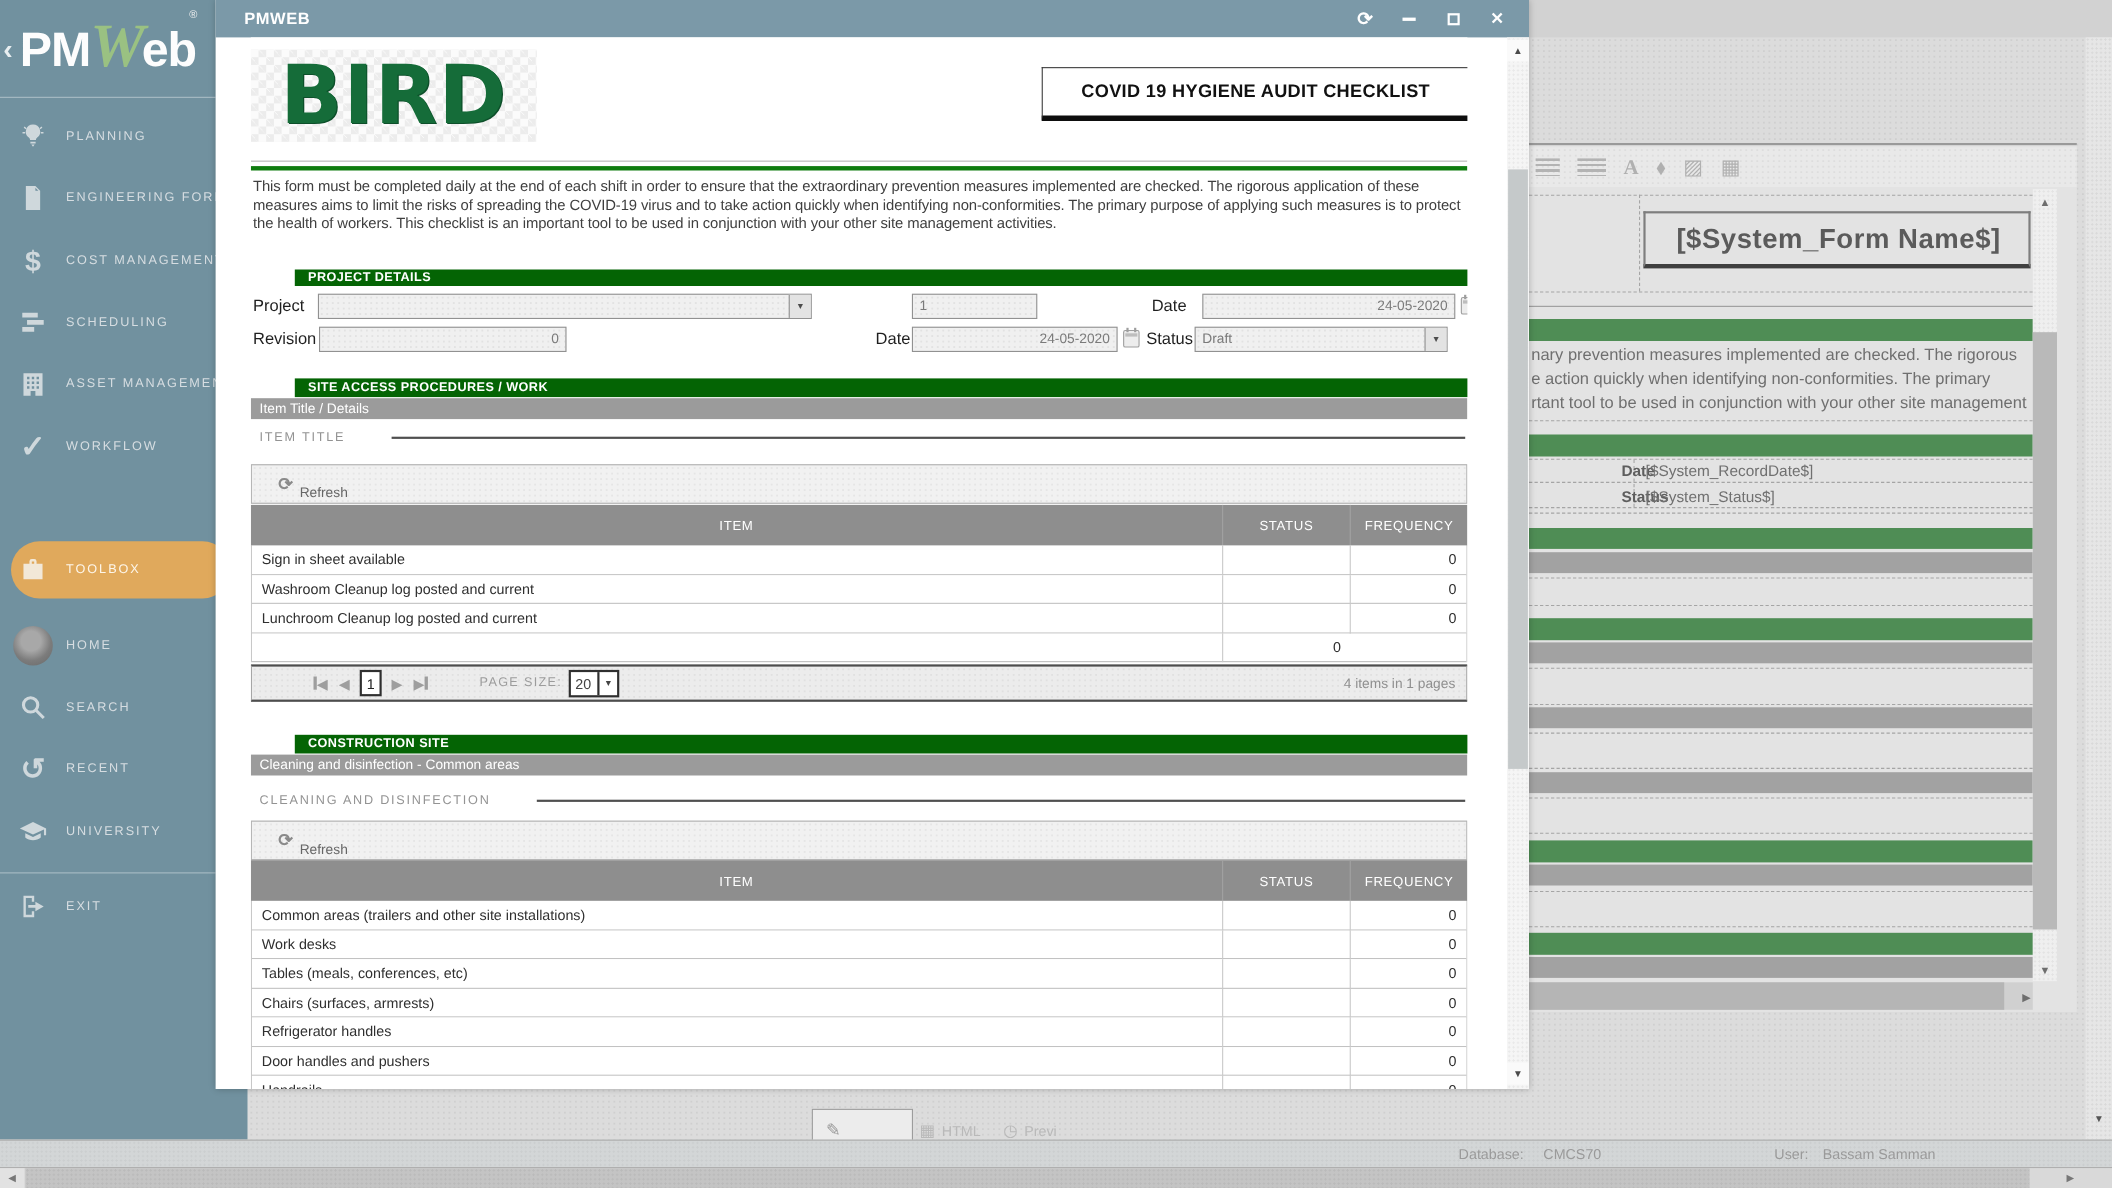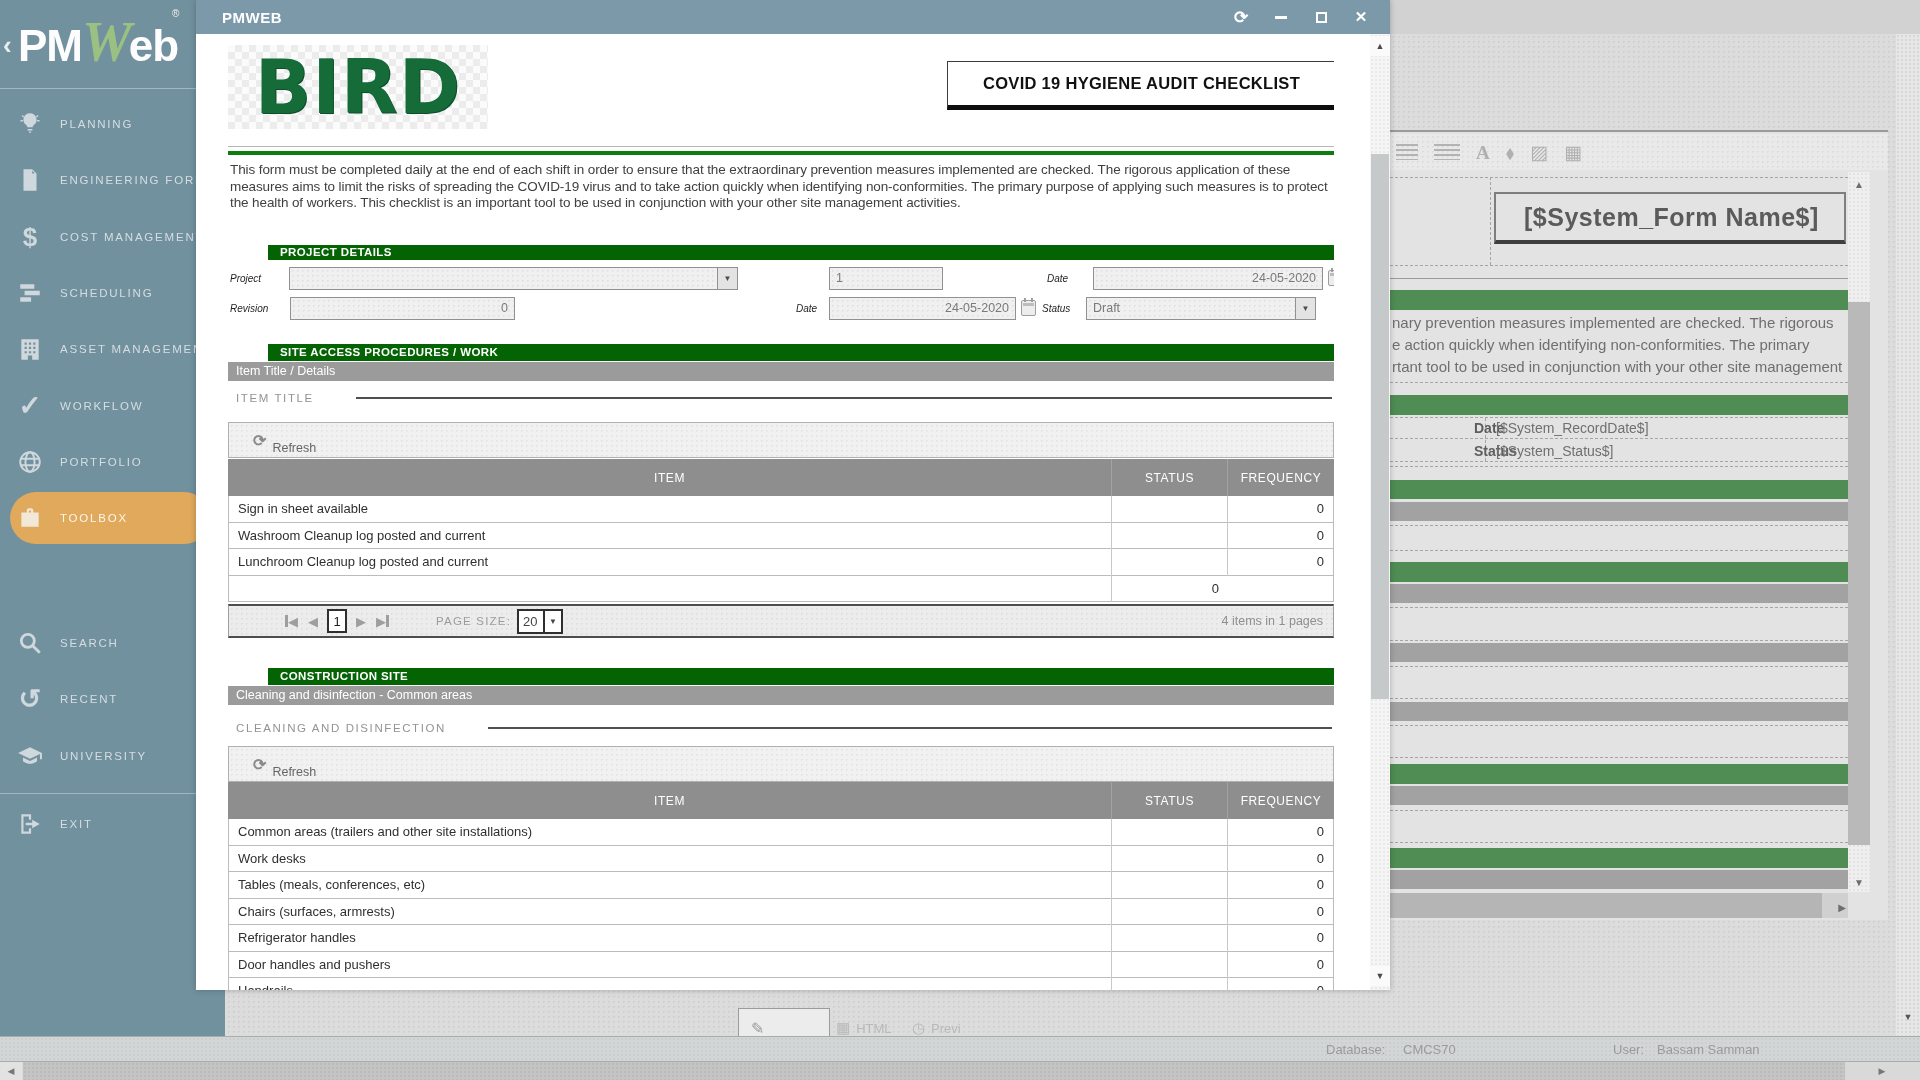--- a/index.html
+++ b/index.html
@@ -97,21 +97,21 @@
   .hr-green { position:absolute; left:0; top:117px; width:1106px; height:4px; background:#0f7c0f; }
   #intro { position:absolute; left:2px; top:128px; width:1104px; font-size:13.5px; line-height:16.5px; color:#3f3f3f; letter-spacing:-0.1px; }
 
   
   .sec-green { position:absolute; left:0; width:1106px; height:16px; background:#046404; color:#fff;
     font-size:11.5px; font-weight:bold; line-height:16px; padding-left:12px; letter-spacing:0.4px;margin-left:40px; }
   .sec-gray { position:absolute; left:0; width:1106px; height:19px; background:#9b9b9b; color:#fff;
     font-size:12.5px; line-height:19px; padding-left:8px; }
 
   
-  .f-label { position:absolute; font-size:10px; color:#1f1f1f; line-height:23px;font-style:italic; }
+  .f-label { position:absolute; font-size:15px; color:#1f1f1f; line-height:23px; }
   .f-box { position:absolute; height:23px; background:#f0f0f0; border:1px solid #919191;
     background-image:radial-gradient(rgba(0,0,0,0.06) 1px, transparent 1px); background-size:5px 5px;
     font-size:12.5px; color:#7a7a7a; line-height:21px; }
   .f-box .val-l { padding-left:6px; }
   .f-box .val-r { position:absolute; right:6px; top:0; }
   .f-dd { position:absolute; right:0; top:0; width:20px; height:21px; background:#e3e3e3;
     border-left:1px solid #919191; display:flex; align-items:center; justify-content:center;
     font-size:8px; color:#4c4c4c; cursor:pointer; }
   .cal-icon { position:absolute; width:15px; height:16px; border:1px solid #9e9e9e; border-radius:2px; background:#ededed; }
   .cal-icon:before { content:""; position:absolute; left:1px; right:1px; top:2px; height:3px; background:#bdbdbd; }
@@ -311,40 +311,36 @@
         </svg>
     </span>
     <span class="lbl">ASSET MANAGEMENT</span>
   </div>
 
   <div class="sb-item" style="top:384px;">
     <span class="ic" style="font-size:28px;font-weight:bold;">✓</span>
     <span class="lbl">WORKFLOW</span>
   </div>
 
-  <div class="sb-item" style="top:440px;">
-    <span class="ic">
-      <svg class="sb-svg stroke" viewBox="0 0 24 24">
-          <circle cx="12" cy="12" r="9"></circle>
-          <ellipse cx="12" cy="12" rx="4.2" ry="9"></ellipse>
-          <path d="M3.6 9h16.8M3.6 15h16.8"></path>
-        </svg>
-    </span>
-    <span class="lbl">PORTFOLIO</span>
-  </div>
 
   <div class="sb-item" style="top:496px;">
     <span class="ic">
       <svg class="sb-svg" viewBox="0 0 24 24" style="fill:#f2e8d8;">
           <path d="M9 7V5a2 2 0 0 1 2-2h2a2 2 0 0 1 2 2v2h5v13H4V7zm2-2v2h2V5z"></path>
         </svg>
     </span>
     <span class="lbl" style="color:#fdf6ea;">TOOLBOX</span>
   </div>
 
+  <div class="sb-item" style="top:565px;">
+    <span class="ic">
+        <span class="avatar"></span>
+      </span>
+    <span class="lbl">HOME</span>
+  </div>
 
   <div class="sb-item" style="top:621px;">
     <span class="ic">
       <svg class="sb-svg stroke" viewBox="0 0 24 24" style="stroke-width:2.6;">
           <circle cx="10" cy="10" r="6"></circle>
           <path d="M14.5 14.5L21 21"></path>
         </svg>
     </span>
     <span class="lbl">SEARCH</span>
   </div>

